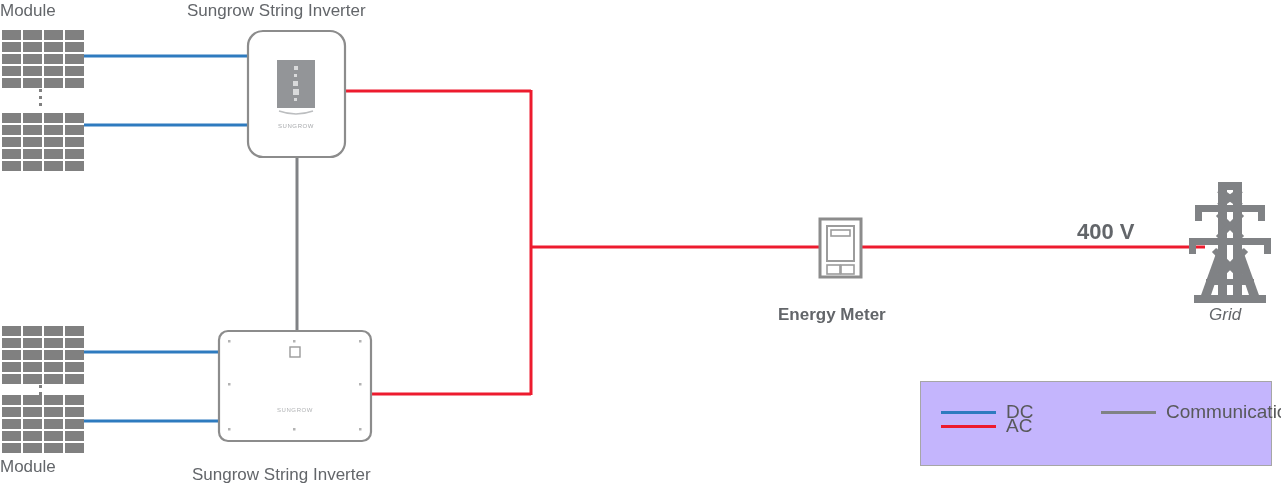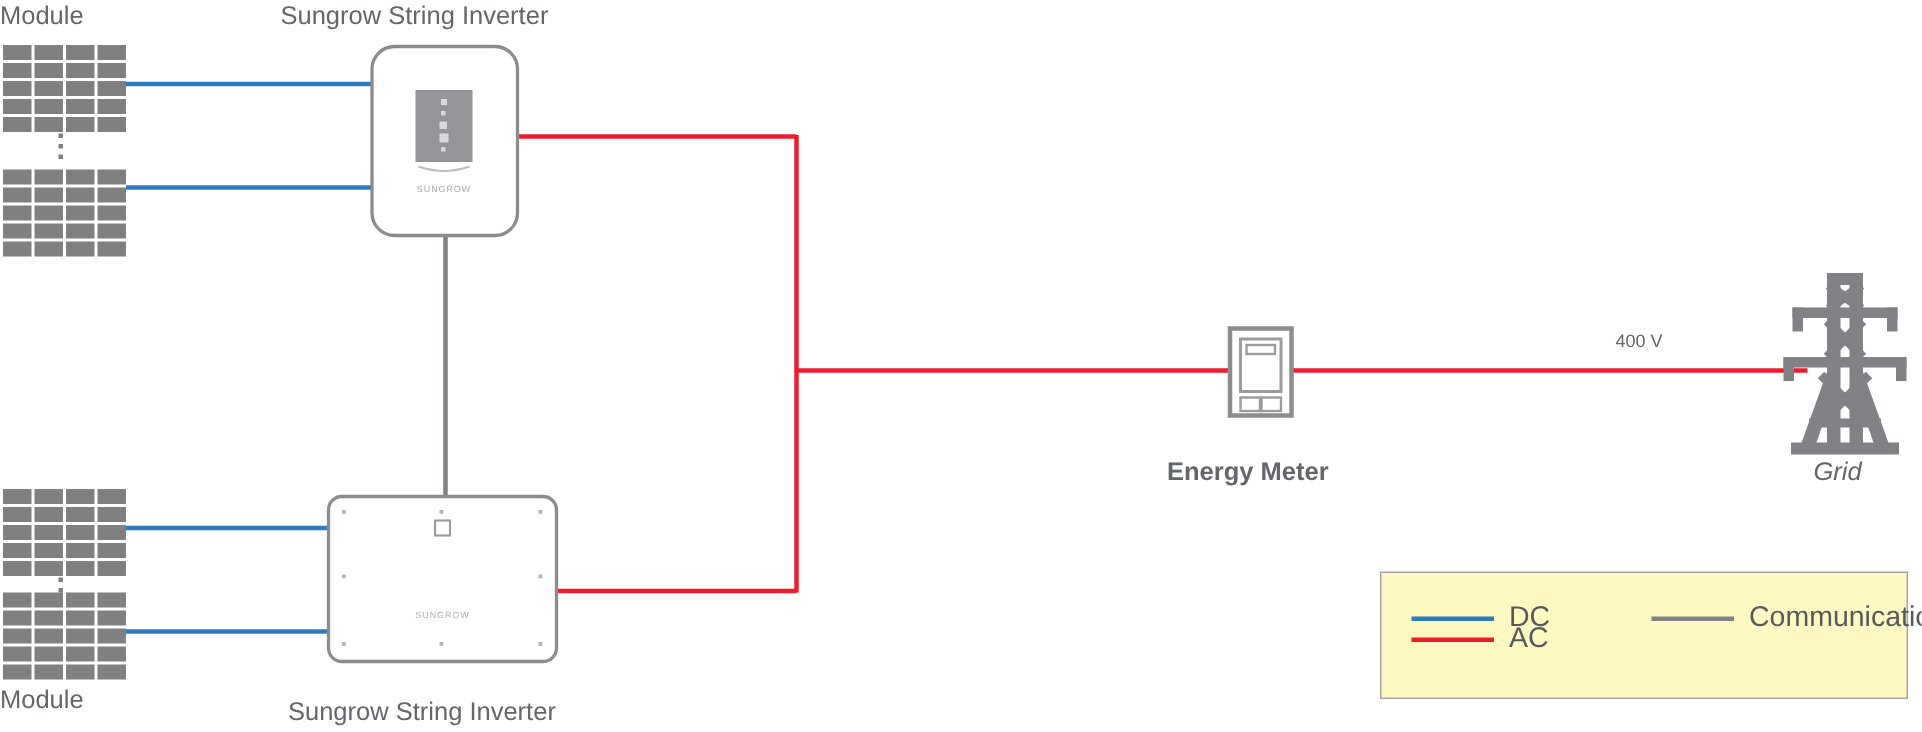--- a/index.html
+++ b/index.html
@@ -20,26 +20,26 @@
     font-family:"Liberation Sans","DejaVu Sans",sans-serif;
     white-space:nowrap;
     line-height:1;
   }
   .lbl-module-top{left:0px;top:2px;}
   .lbl-module-bottom{left:0px;top:458px;}
   .lbl-inv-top{left:187px;top:2px;}
   .lbl-inv-bottom{left:192px;top:466px;}
   .lbl-meter{left:778px;top:306px;font-weight:bold;}
   .lbl-grid{left:1209px;top:306px;font-style:italic;}
-  .lbl-voltage{left:1077px;top:221px;font-size:12px;}
+  .lbl-voltage{left:1077px;top:221px;font-size:22px;font-weight:bold;}
 
   
   #legend{
     position:absolute;left:920px;top:381px;width:352px;height:85px;
-    border:1px solid #a6a6a6;background:#fef9c3;box-sizing:border-box;
+    border:1px solid #a6a6a6;background:#c4b5fd;box-sizing:border-box;
   }
   .lg-row{position:absolute;height:24px;display:flex;align-items:center;}
   .lg-row.r1{left:20px;top:18px;}
   .lg-row.r2{left:20px;top:32px;}
   .lg-row.r3{left:180px;top:18px;}
   .lg-swatch{width:55px;height:3px;display:inline-block;}
   .lg-text{
     margin-left:10px;color:#58595b;font-size:19px;
     font-family:"Liberation Sans","DejaVu Sans",sans-serif;white-space:nowrap;
   }

